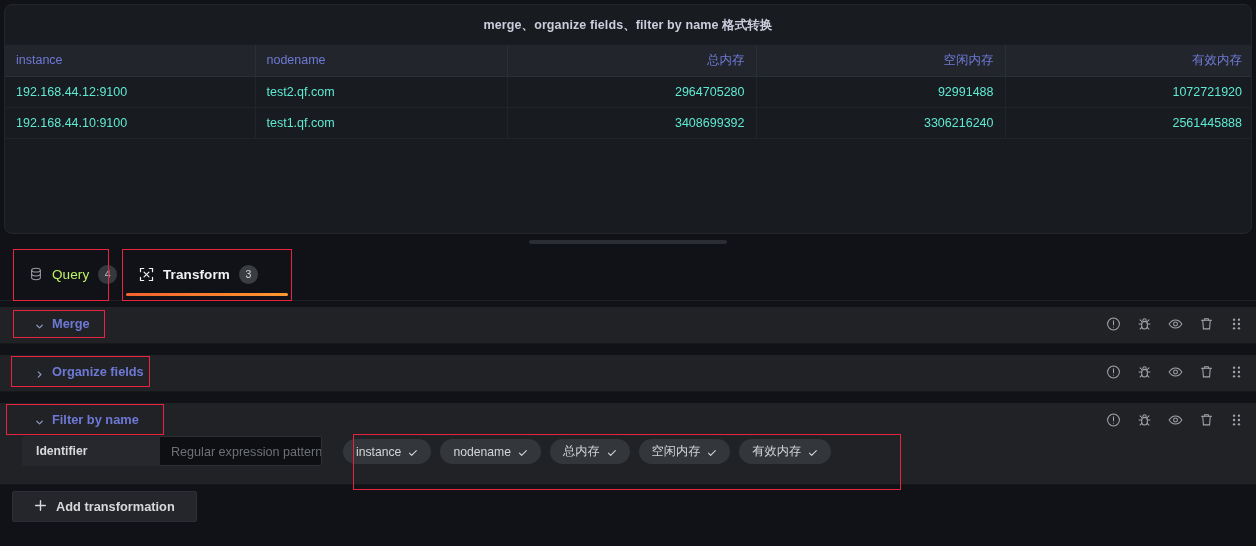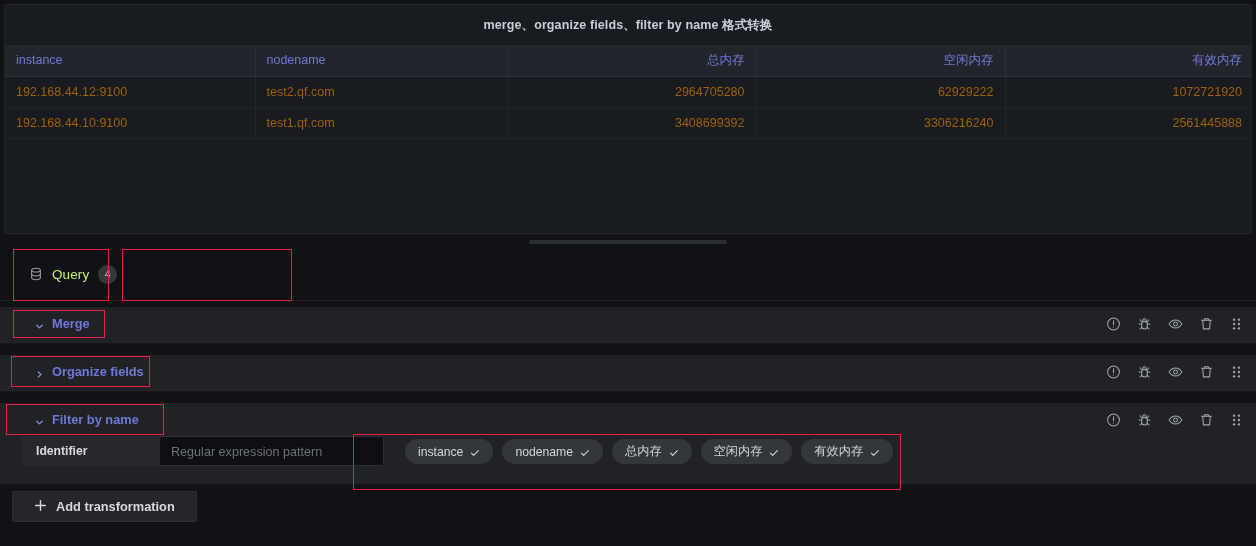--- a/index.html
+++ b/index.html
@@ -9,21 +9,21 @@
     font-family: "Liberation Sans", "DejaVu Sans", sans-serif;
     overflow: hidden;
   }
 
   
   #panel {
     position: absolute; left: 4px; top: 4px;
     width: 1248px; height: 230px;
     background: #181b1f;
     border: 1px solid #24262b;
-    border-radius: 2px;
+    border-radius: 8px;
     overflow: hidden;
   }
   #panel-title {
     height: 40px; line-height: 40px;
     text-align: center;
     color: #ccccdc;
     font-size: 12.5px;
     font-weight: bold;
     letter-spacing: .1px;
   }
@@ -47,21 +47,21 @@
     border-right: 1px solid #2b2f36;
     border-bottom: 1px solid #2b2f36;
     white-space: nowrap;
     overflow: hidden;
   }
   .tbl thead th.num { text-align: right; }
   .tbl thead th:last-child { border-right: none; }
 
   .tbl tbody td {
     height: 31px;
-    color: #a16207;
+    color: #5eead4;
     font-size: 12.5px;
     padding: 0 11px;
     border-right: 1px solid #222429;
     border-bottom: 1px solid #222429;
     white-space: nowrap;
     overflow: hidden;
   }
   .tbl tbody td.num { text-align: right; }
   .tbl tbody td:last-child { border-right: none; }
 
@@ -146,21 +146,21 @@
   .ident-label {
     width: 138px; height: 30px; line-height: 30px;
     background: #26282d;
     color: #d8d9da;
     font-size: 12.2px; font-weight: bold;
     padding-left: 14px;
     border-radius: 2px 0 0 2px;
     white-space: nowrap;
   }
   .ident-input {
-    width: 224px; height: 30px; line-height: 30px;
+    width: 162px; height: 30px; line-height: 30px;
     background: #0e0f12;
     border: 1px solid #2c2f35;
     border-left: none;
     border-radius: 0 2px 2px 0;
     color: #6d7076;
     font-size: 12.6px;
     padding-left: 11px;
     white-space: nowrap; overflow: hidden;
   }
   .pills { display: flex; gap: 9px; margin-left: 21px; padding-top: 3px; }
@@ -221,21 +221,21 @@
         <th class="num">总内存</th>
         <th class="num">空闲内存</th>
         <th class="num">有效内存</th>
       </tr>
     </thead>
     <tbody>
       <tr>
         <td>192.168.44.12:9100</td>
         <td>test2.qf.com</td>
         <td class="num">2964705280</td>
-        <td class="num">62929222</td>
+        <td class="num">92991488</td>
         <td class="num">1072721920</td>
       </tr>
       <tr>
         <td>192.168.44.10:9100</td>
         <td>test1.qf.com</td>
         <td class="num">3408699392</td>
         <td class="num">3306216240</td>
         <td class="num">2561445888</td>
       </tr>
     </tbody>
@@ -253,20 +253,35 @@
       <svg width="14" height="14" viewBox="0 0 16 16" fill="none" stroke="#9a9da3" stroke-width="1.2">
         <ellipse cx="8" cy="3.6" rx="5" ry="2.2"></ellipse>
         <path d="M3 3.6v8.8c0 1.2 2.24 2.2 5 2.2s5-1 5-2.2V3.6"></path>
         <path d="M3 8c0 1.2 2.24 2.2 5 2.2s5-1 5-2.2"></path>
       </svg>
     </span>
     <span class="tab-label">Query</span>
     <span class="badge">4</span>
   </div>
 
+  <div class="tab active" id="tab-transform">
+    <span class="ticon">
+      <svg width="15" height="15" viewBox="0 0 16 16" fill="none" stroke="#f0f1f3" stroke-width="1.3" stroke-linecap="round">
+        <path d="M1.6 5V1.6H5"></path>
+          <path d="M11 1.6h3.4V5"></path>
+        <path d="M14.4 11v3.4H11"></path>
+          <path d="M5 14.4H1.6V11"></path>
+        <path d="M5.4 10.6l5.2-5.2"></path>
+          <path d="M10.6 10.6L5.4 5.4"></path>
+      </svg>
+    </span>
+    <span class="tab-label">Transform</span>
+    <span class="badge">3</span>
+    <span class="tab-underline"></span>
+  </div>
 
 </div>
 
 <div class="xrow" style="top:307px; height:37px;">
   <div class="xrow-head">
     <span class="xrow-title">
       <span class="chev">
         <svg width="9" height="9" viewBox="0 0 10 10" fill="none" stroke="#8f96c4" stroke-width="1.3" stroke-linecap="round" stroke-linejoin="round">
             <path d="M2 3.6L5 6.6 8 3.6"></path>
           </svg>

